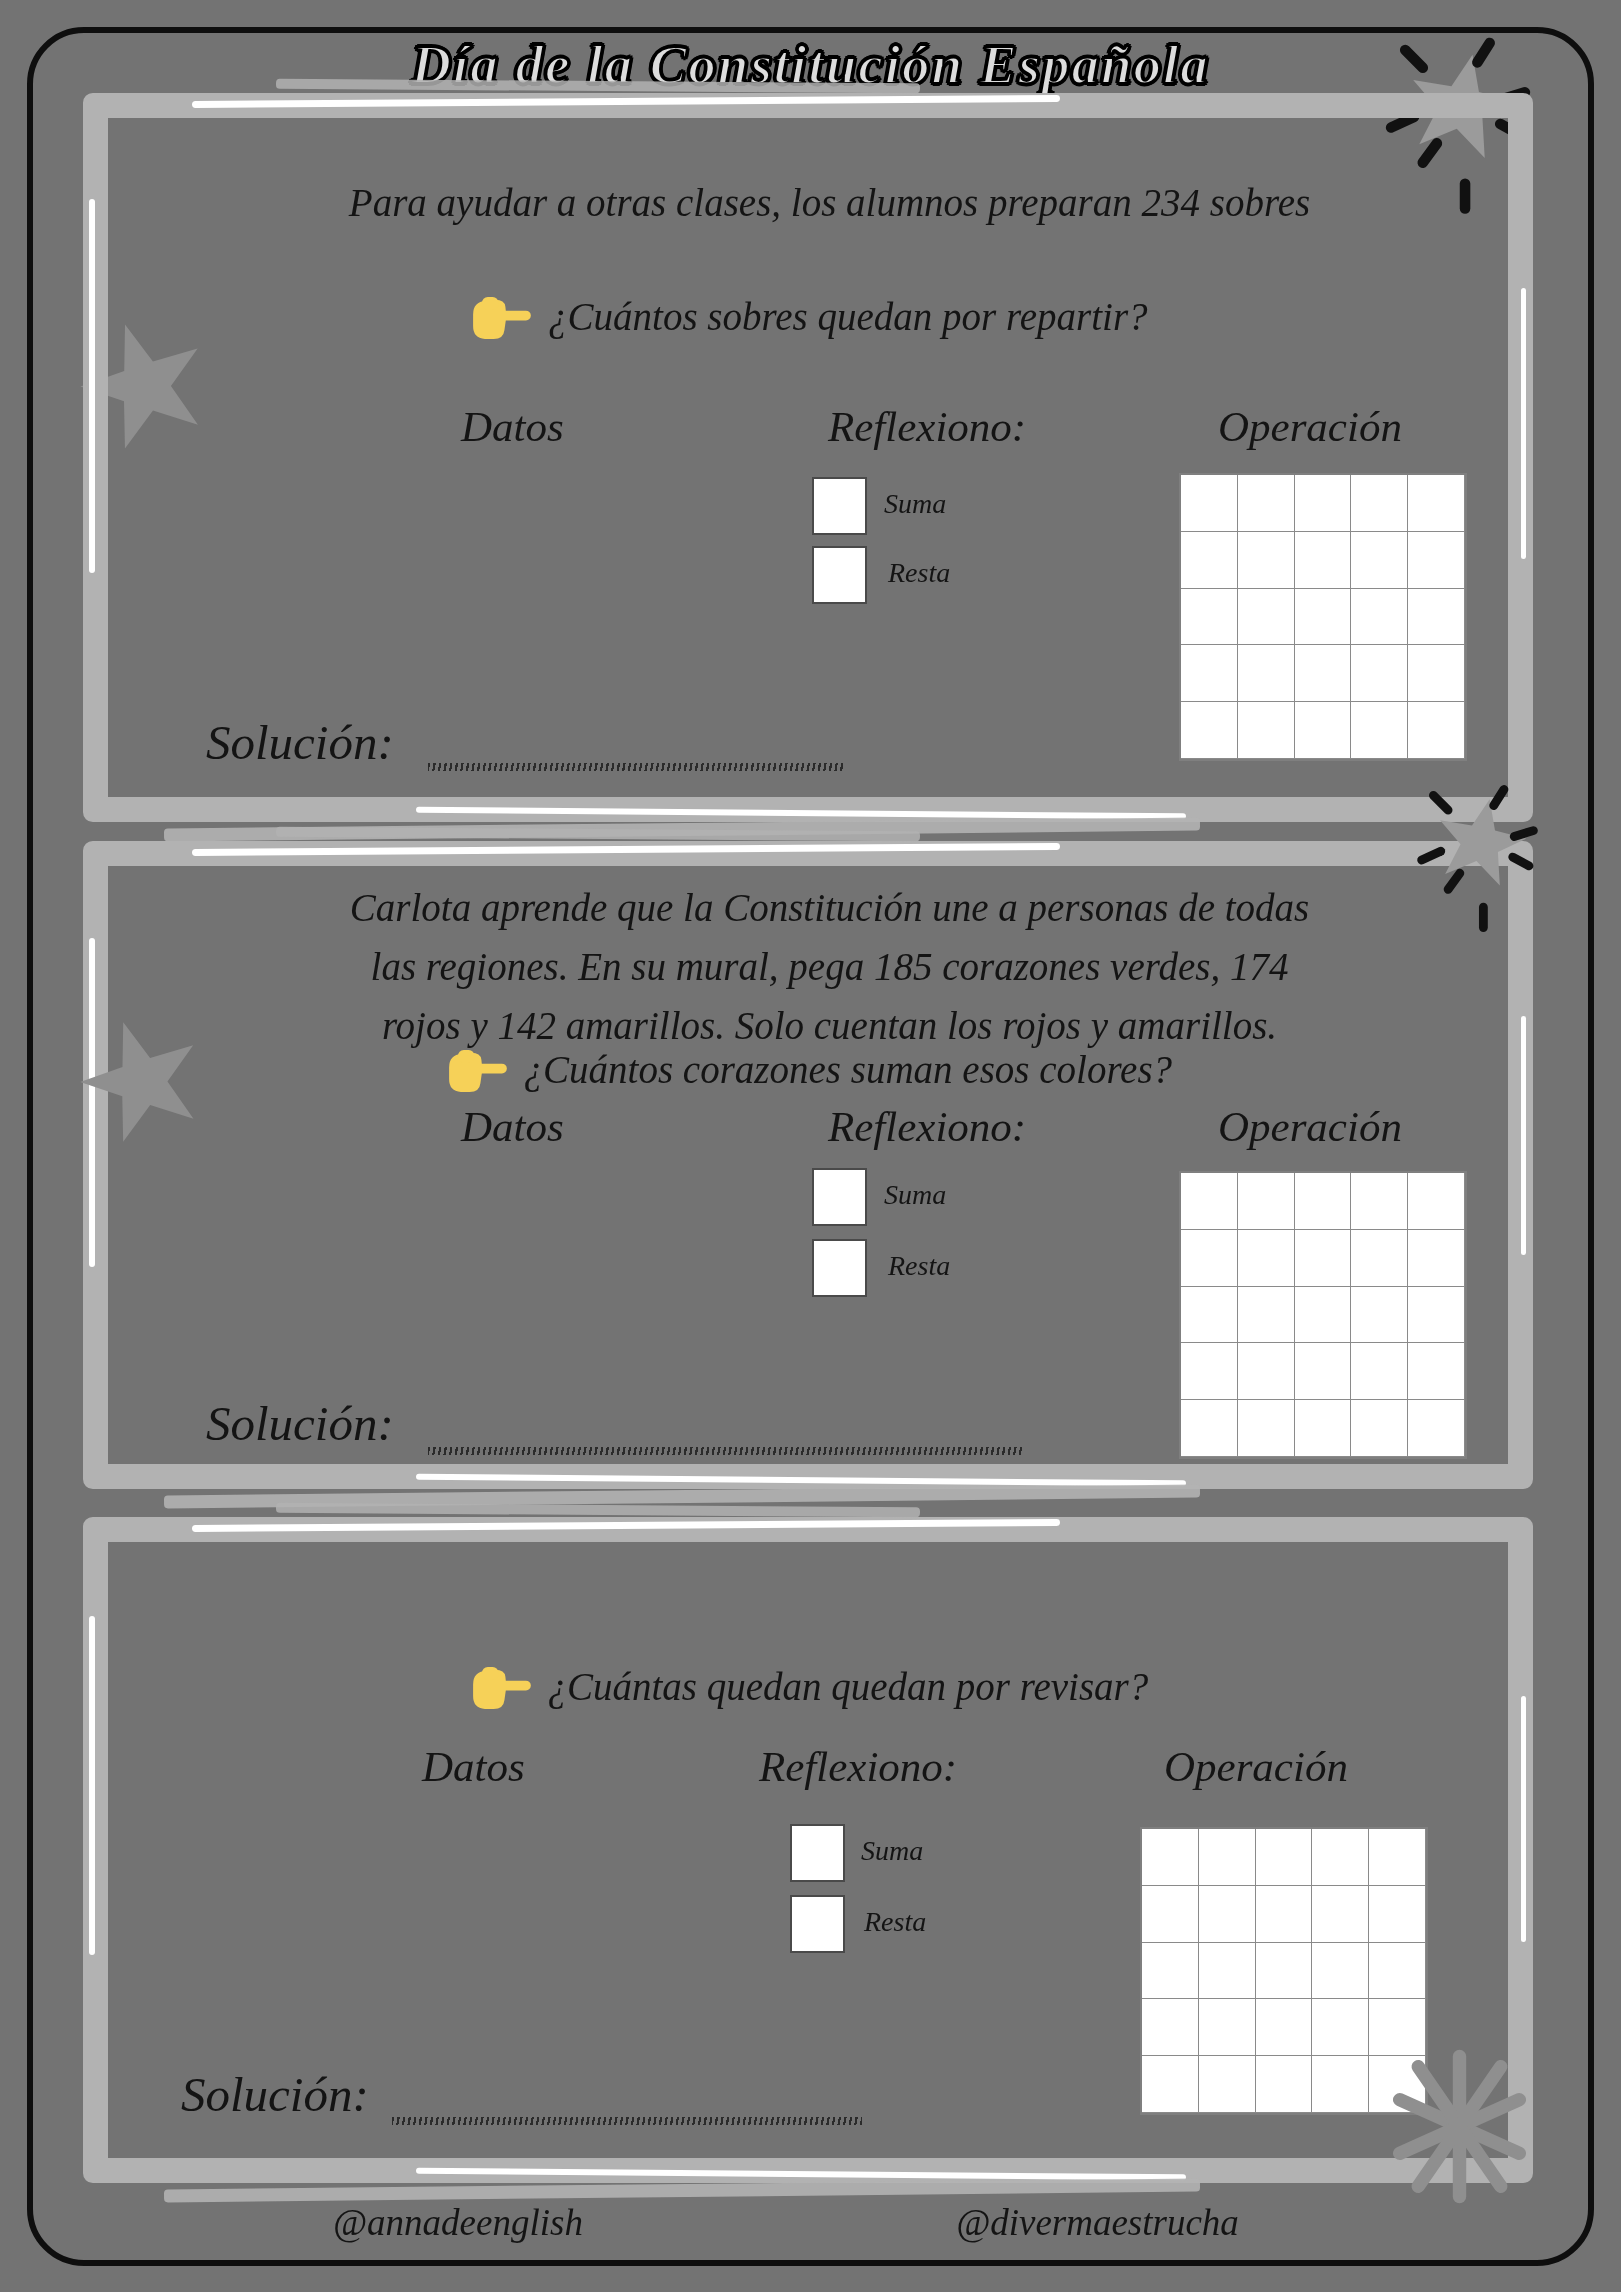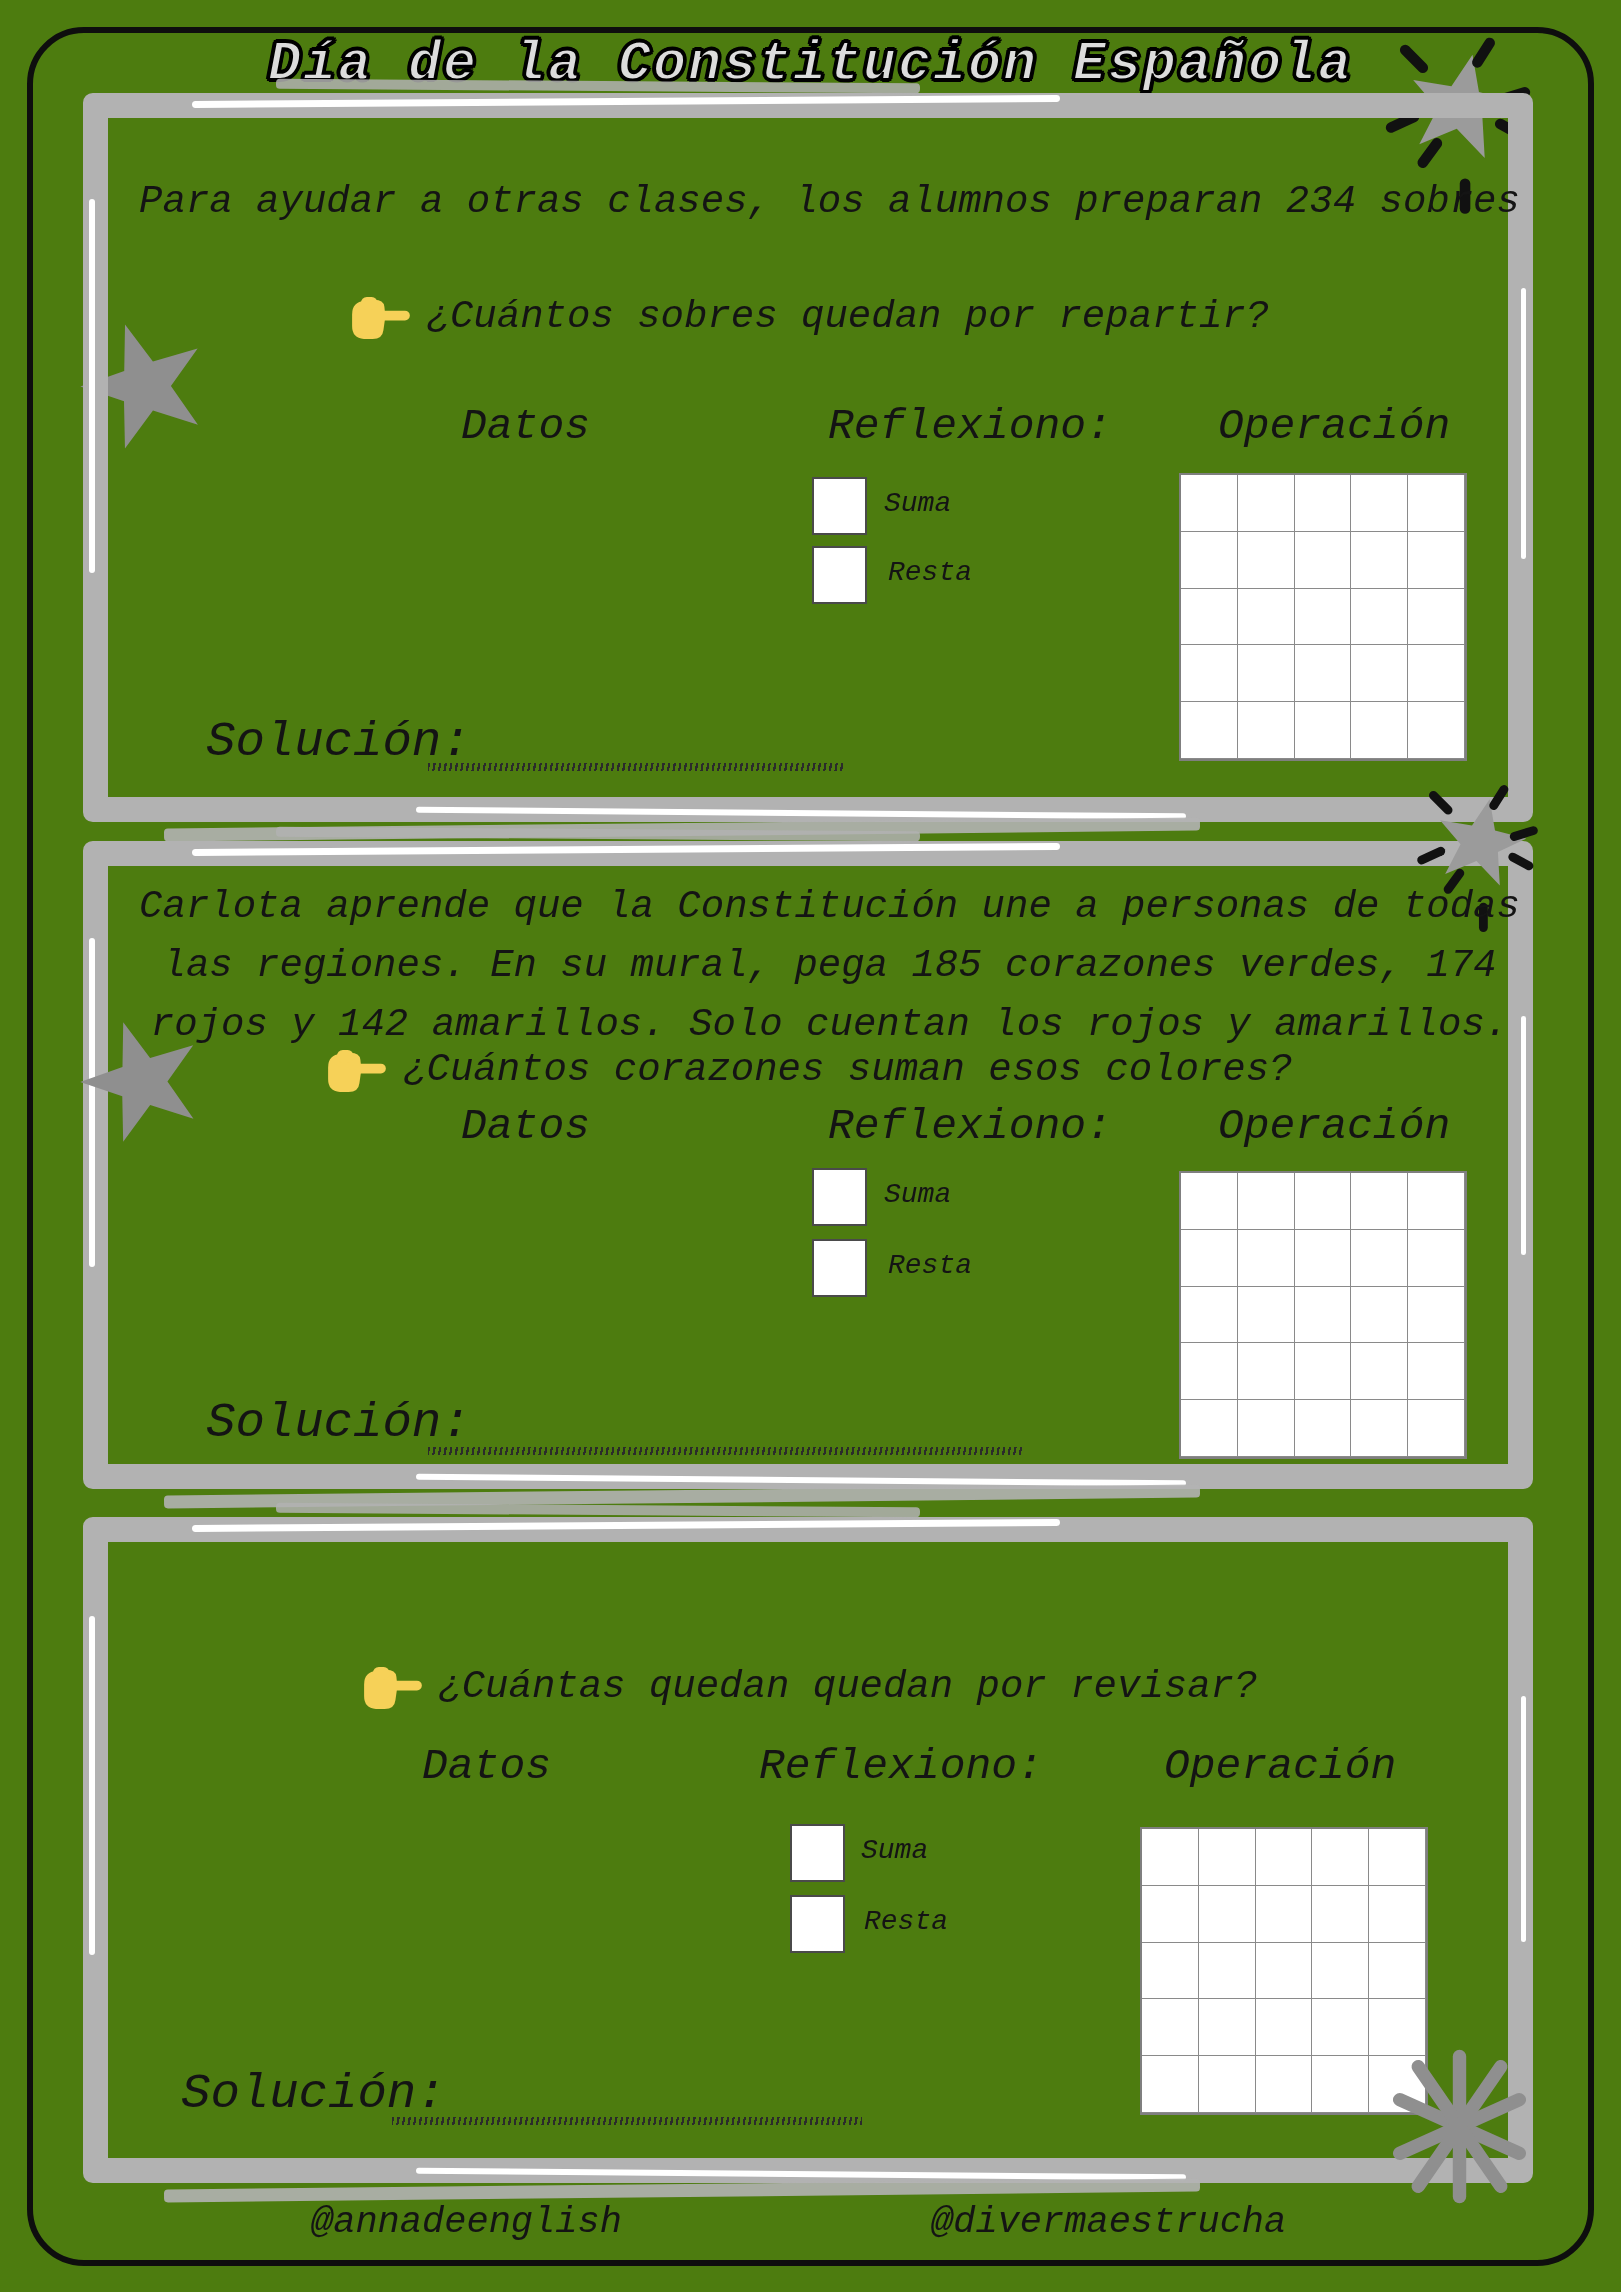--- a/index.html
+++ b/index.html
@@ -1,21 +1,21 @@
 <!DOCTYPE html>
 <html><head>
 <meta charset="utf-8">
 <style>
   html,body{margin:0;padding:0;background:#e8e8e8;}
   .sheet{
     position:relative;
     width:1621px;height:2293px;
     margin:0 auto;
-    background:#4d7c0f;
-    font-family:Liberation Mono, monospace;
+    background:#737373;
+    font-family:Liberation Serif, serif;
     font-style:italic;
     color:var(--ink,#141414);
     overflow:hidden;
   }
   .layer{position:absolute;inset:0;}
   .page-border{
     position:absolute;left:27.4px;top:27.4px;right:27.4px;bottom:27.4px;
     border:6.9px solid #0e0e0e;border-radius:57px;
     pointer-events:none;
   }

